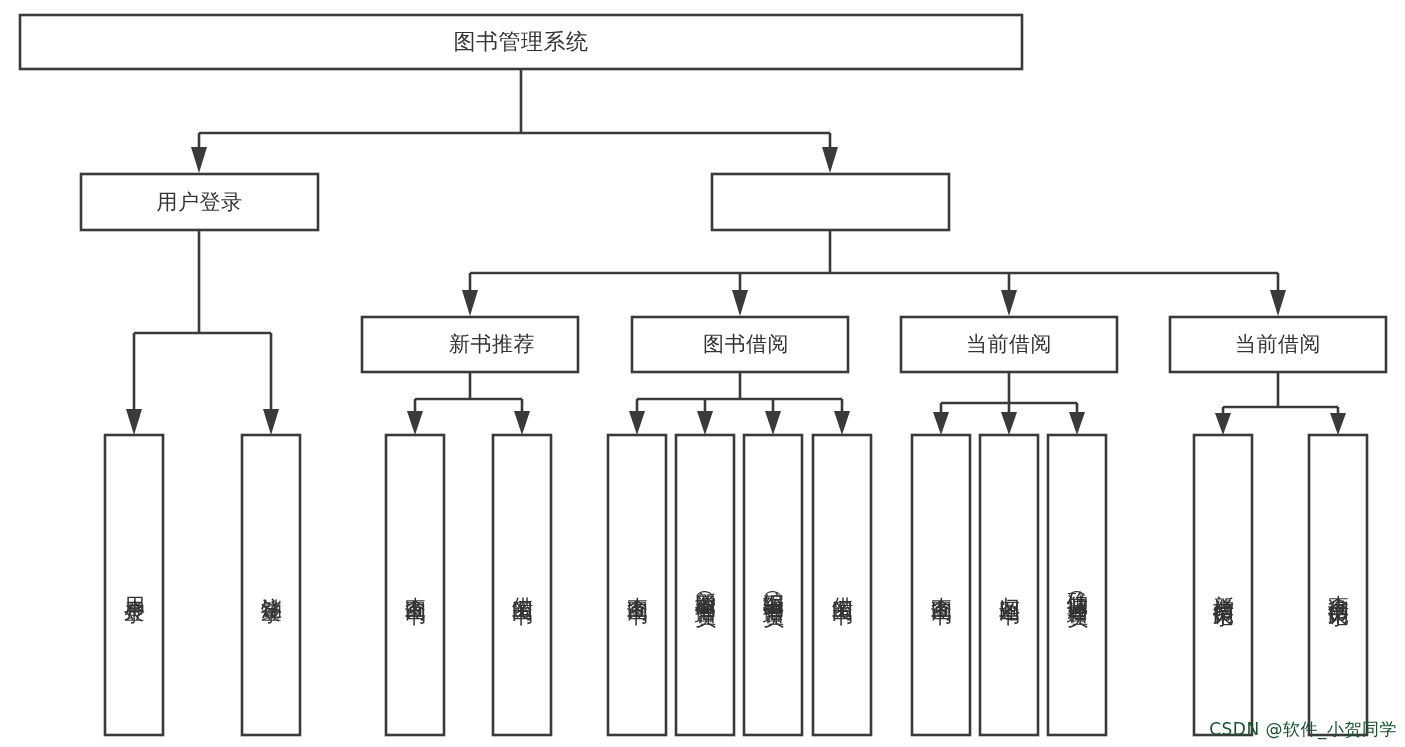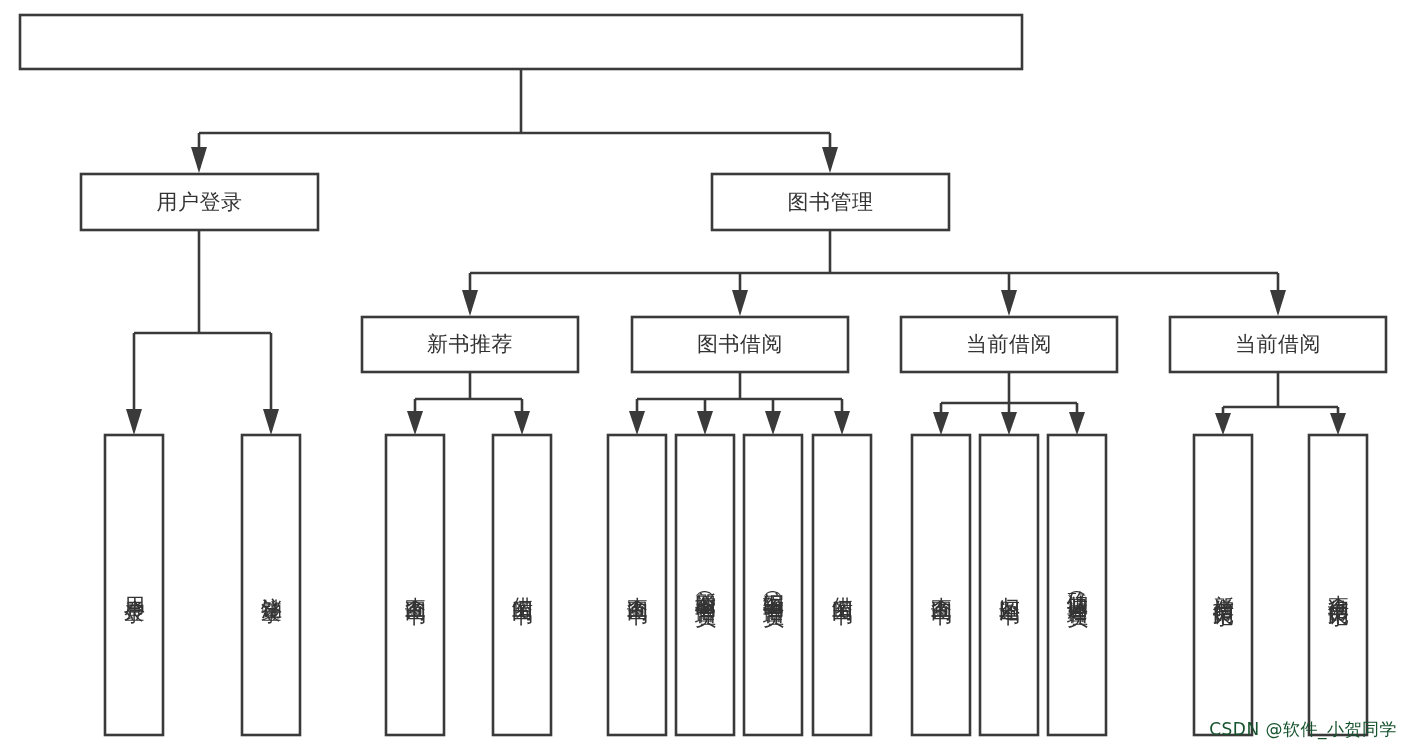--- a/index.html
+++ b/index.html
@@ -169,26 +169,26 @@
 
     <rect class="node-box" x="912" y="435" width="58" height="300"></rect>
     <rect class="node-box" x="980" y="435" width="58" height="300"></rect>
     <rect class="node-box" x="1048" y="435" width="58" height="300"></rect>
 
     <rect class="node-box" x="1194" y="435" width="58" height="300"></rect>
     <rect class="node-box" x="1309" y="435" width="58" height="300"></rect>
 
   </svg>
 
+  <div class="node-label label-root" style="left:20px; top:15px; width:1002px; height:54px;">图书管理系统</div>
 
   <div class="node-label label-h" style="left:81px; top:174px; width:237px; height:56px;">用户登录</div>
-  <div class="node-label label-h" style="left:712px; top:174px; width:237px; height:56px;">图书管理</div>
-
-  <div class="node-label label-h" style="left:362px; top:317px; width:216px; height:55px;">新书推荐</div>
-  <div class="node-label label-h" style="left:632px; top:317px; width:216px; height:55px;">图书借阅</div>
+
+  <div class="node-label label-h" style="left:384px; top:317px; width:216px; height:55px;">新书推荐</div>
+  <div class="node-label label-h" style="left:632px; top:317px; width:216px; height:55px;padding-left:6px;">图书借阅</div>
   <div class="node-label label-h" style="left:901px; top:317px; width:216px; height:55px;border-radius:22px;">当前借阅</div>
   <div class="node-label label-h" style="left:1170px; top:317px; width:216px; height:55px;">当前借阅</div>
 
   <div class="node-label" style="left:105px; top:435px; width:58px; height:300px;">
     <span class="label-v">用户登录</span>
   </div>
   <div class="node-label" style="left:242px; top:435px; width:58px; height:300px;">
     <span class="label-v">注销登录</span>
   </div>
 

